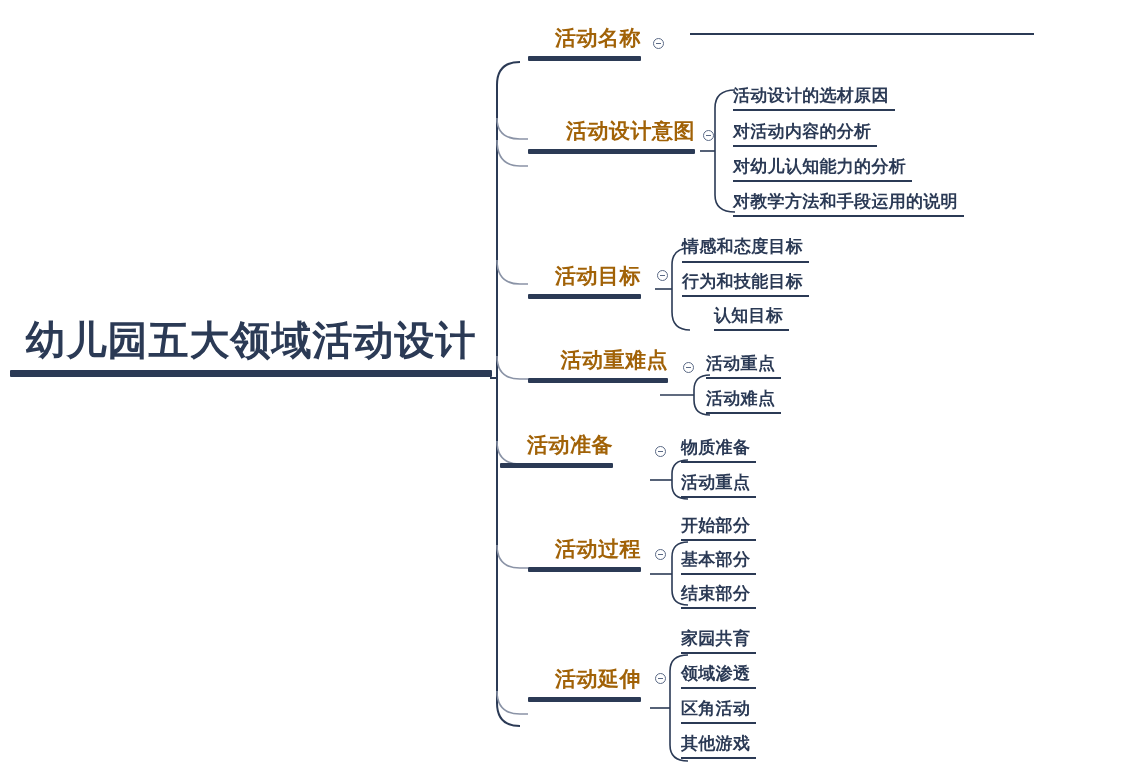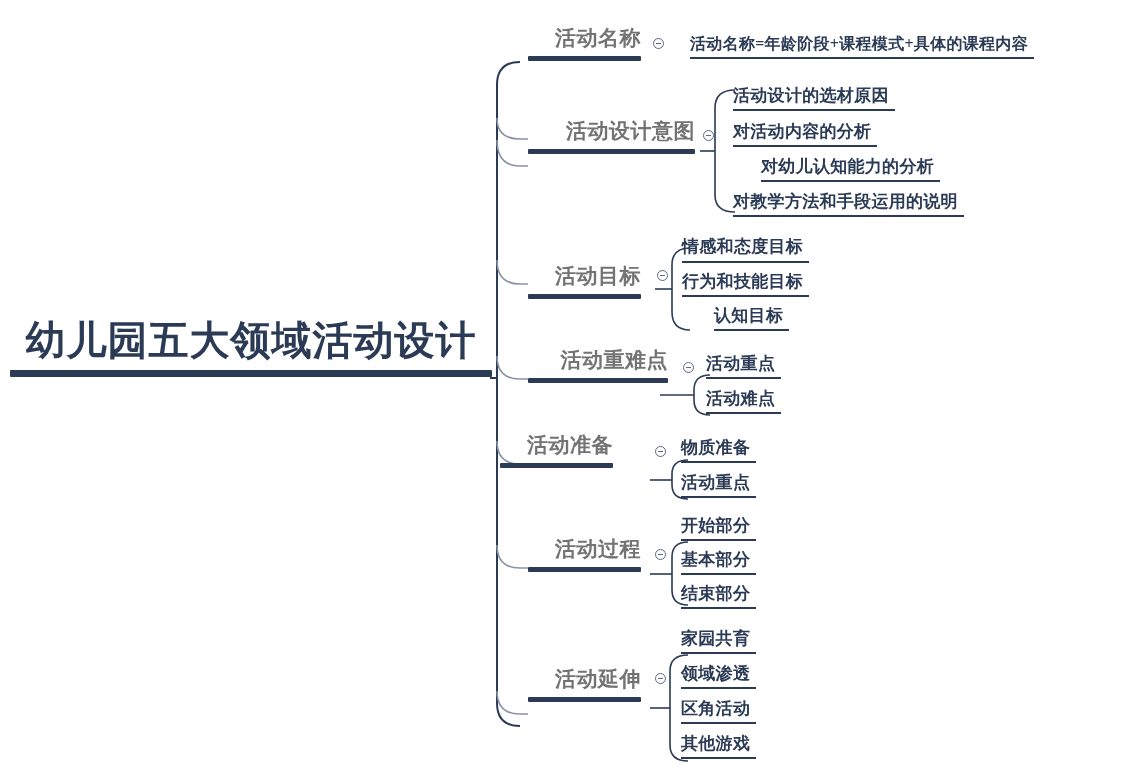--- a/index.html
+++ b/index.html
@@ -55,21 +55,21 @@
   .branch {
     position: absolute;
   }
   .branch-label-wrap {
     position: absolute;
     text-align: right;
   }
   .branch-title {
     font-size: 21px;
     font-weight: bold;
-    color: #737373;
+    color: #a16207;
     line-height: 28px;
     white-space: nowrap;
     letter-spacing: 0.5px;
   }
   .branch-bar {
     margin-top: 4px;
     height: 5px;
     background: #2b3a55;
     border-radius: 1px;
   }
@@ -158,41 +158,40 @@
     <div class="root-bar"></div>
   </div>
 
   <div class="branch">
     <div class="branch-label-wrap" style="left:528px; top:24px; width:113px;">
       <div class="branch-title">活动名称</div>
       <div class="branch-bar"></div>
     </div>
     <div class="toggle" style="left:653px; top:38px;"></div>
     <div class="leaf big" style="left:690px; top:32px;">
-      <div class="leaf-text">活动名称=年龄阶段+课程模式+具体的课程内容</div>
       <div class="leaf-bar" style="width: 343.953px;"></div>
     </div>
   </div>
 
   <div class="branch">
     <div class="branch-label-wrap" style="left:528px; top:117px; width:167px;">
       <div class="branch-title">活动设计意图</div>
       <div class="branch-bar"></div>
     </div>
     <div class="toggle" style="left:703px; top:130px;"></div>
 
     <div class="leaf" style="left:733px; top:84px;">
       <div class="leaf-text">活动设计的选材原因</div>
       <div class="leaf-bar" style="width: 161.703px;"></div>
     </div>
     <div class="leaf" style="left:733px; top:120px;">
       <div class="leaf-text">对活动内容的分析</div>
       <div class="leaf-bar" style="width: 144.406px;"></div>
     </div>
-    <div class="leaf" style="left:761px; top:155px;">
+    <div class="leaf" style="left:733px; top:155px;">
       <div class="leaf-text">对幼儿认知能力的分析</div>
       <div class="leaf-bar" style="width: 179px;"></div>
     </div>
     <div class="leaf" style="left:733px; top:190px;">
       <div class="leaf-text">对教学方法和手段运用的说明</div>
       <div class="leaf-bar" style="width: 230.906px;"></div>
     </div>
   </div>
 
   <div class="branch">

